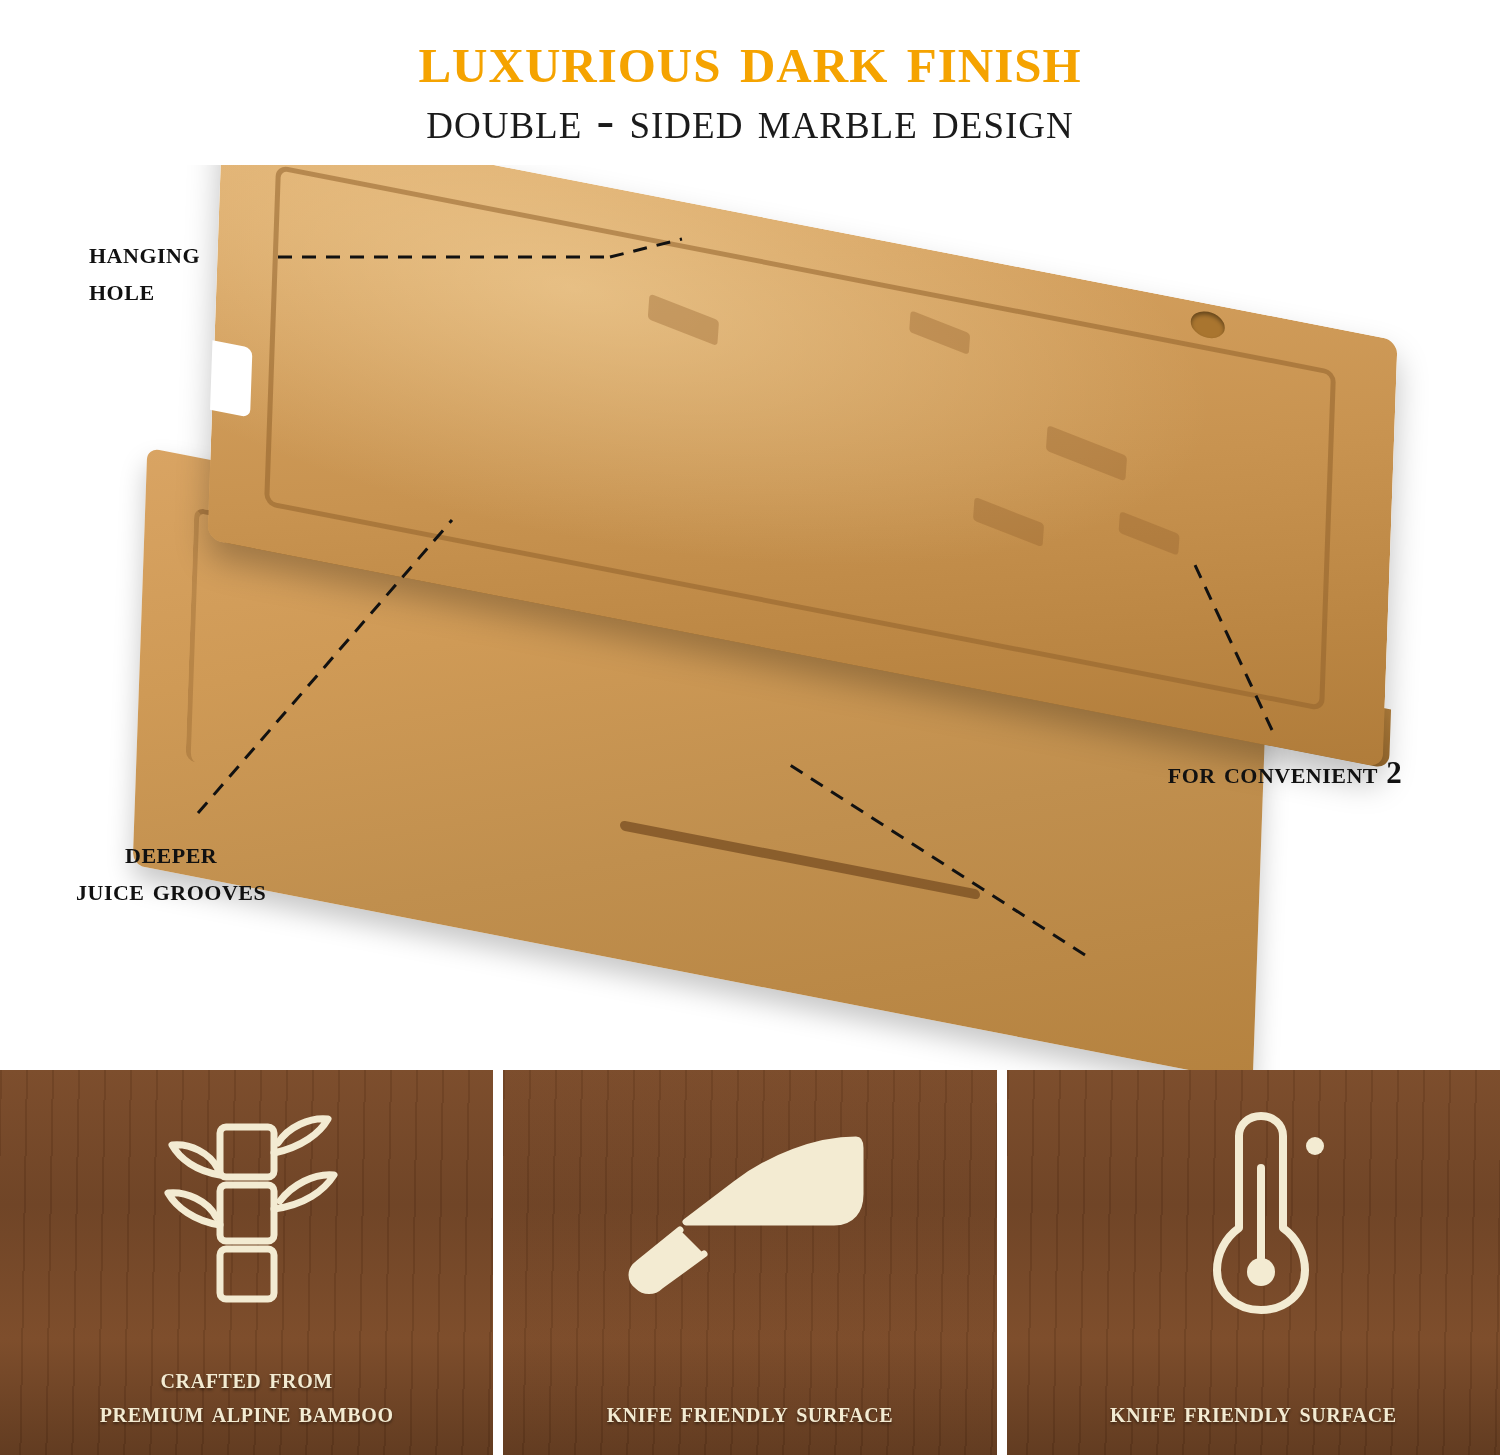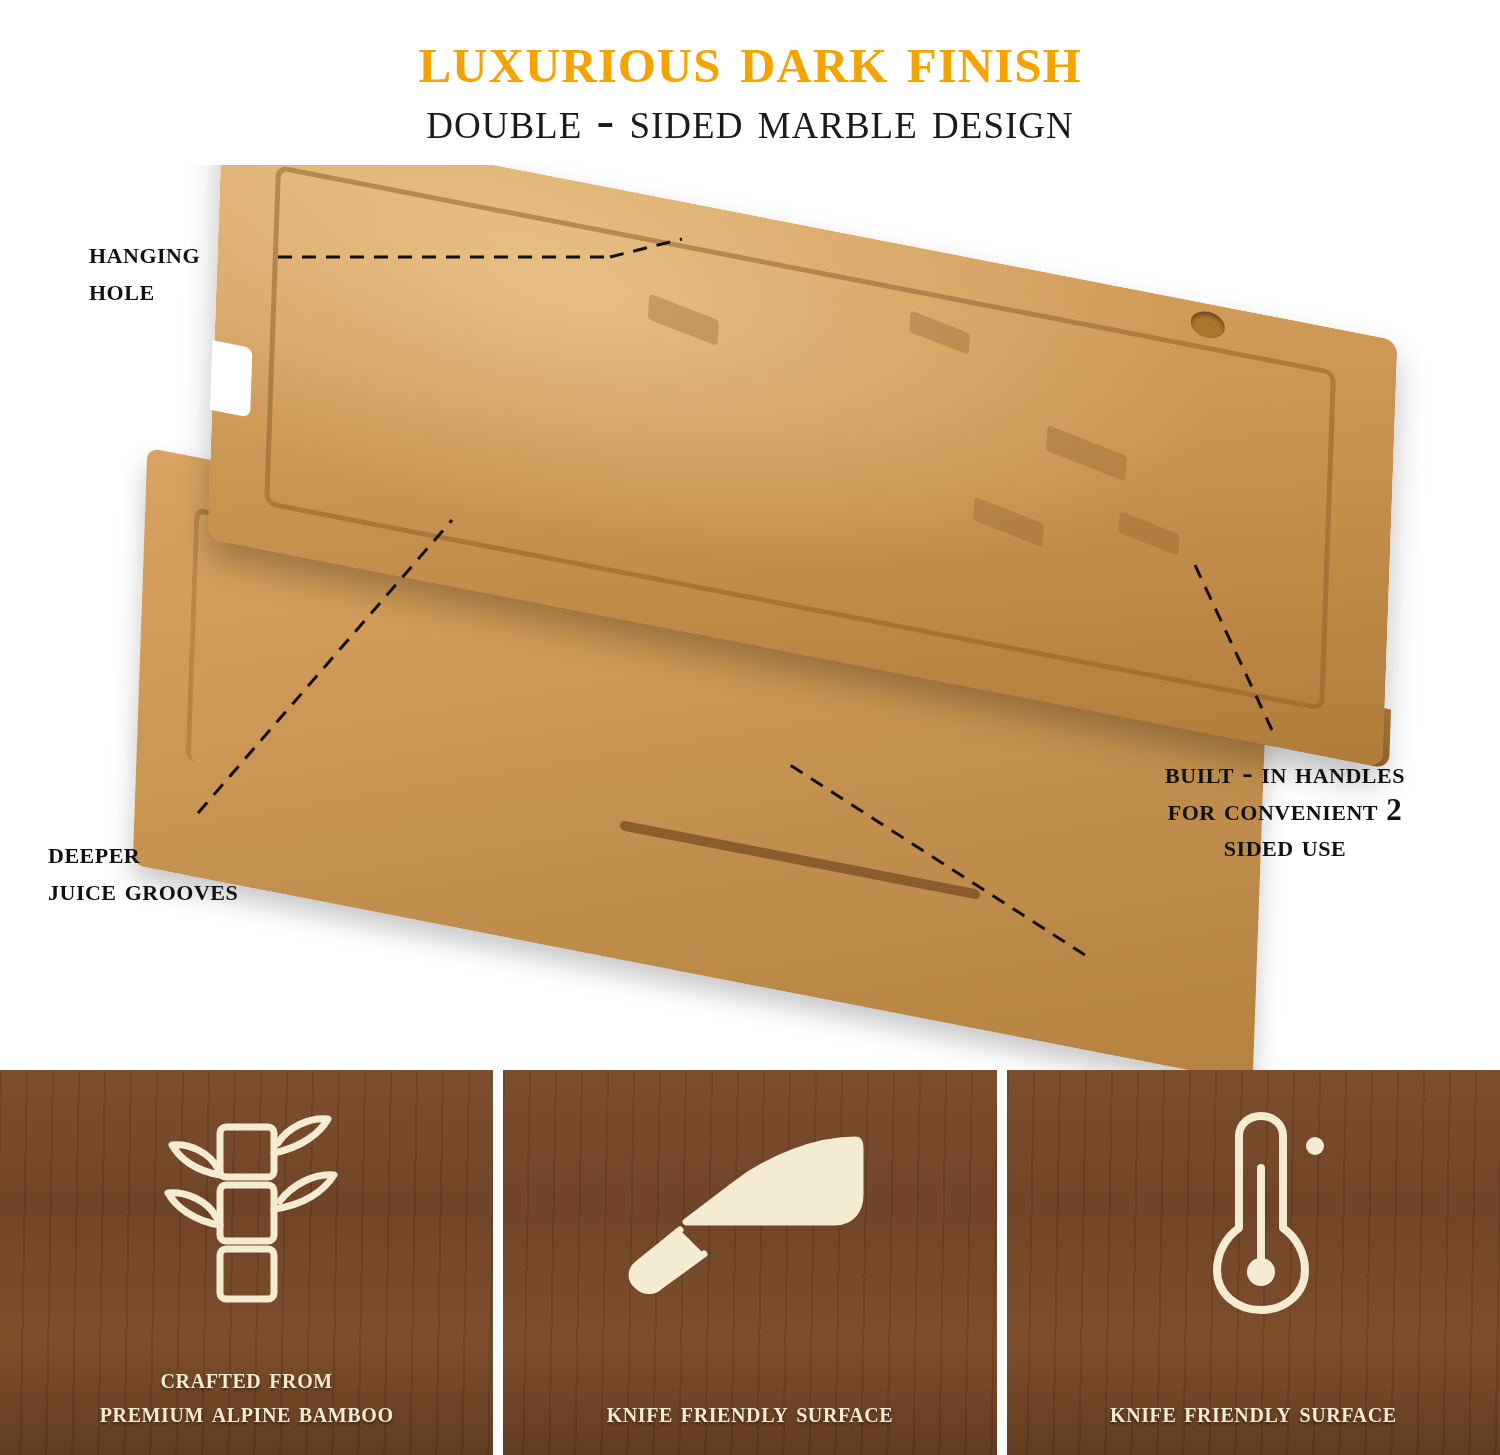--- a/index.html
+++ b/index.html
@@ -170,21 +170,21 @@
     font-weight: bold;
     font-size: 31px;
     color: #111111;
     line-height: 1.18;
     font-variant: small-caps;
     text-transform: lowercase;
     letter-spacing: 0.5px;
   }
 
   .lbl-hanging { left: 62px; top: 70px; margin-left: 27px; }
-  .lbl-deeper  { left: 48px; top: 670px; }
+  .lbl-deeper  { left: 76px; top: 670px; text-align: center; }
   .lbl-handles { left: 1120px; top: 590px; width: 330px; text-align: center;}
   .lbl-slot    { left: 905px; top: 800px; width: 560px; text-align: center;}
 
   .leader { position: absolute; overflow: visible; }
 
   
   .features {
     position: absolute;
     left: 0;
     top: 1070px;
@@ -272,23 +272,21 @@
     <div>Hanging</div>
     <div>Hole</div>
   </div>
 
   <div class="callout lbl-deeper">
     <div>Deeper</div>
     <div>Juice Grooves</div>
   </div>
 
   <div class="callout lbl-handles">
-    <div>Built - in Handles</div>
     <div>for Convenient 2</div>
-    <div>Sided Use</div>
   </div>
 
 </div>
 
 <div class="features">
 
   <div class="feature">
     <div class="icon-wrap">
       <svg width="210" height="200" viewBox="0 0 210 200" fill="none" stroke="#F3EBD2" stroke-width="7" stroke-linecap="round" stroke-linejoin="round">
         <rect x="78" y="14" width="54" height="50" rx="6"></rect>

